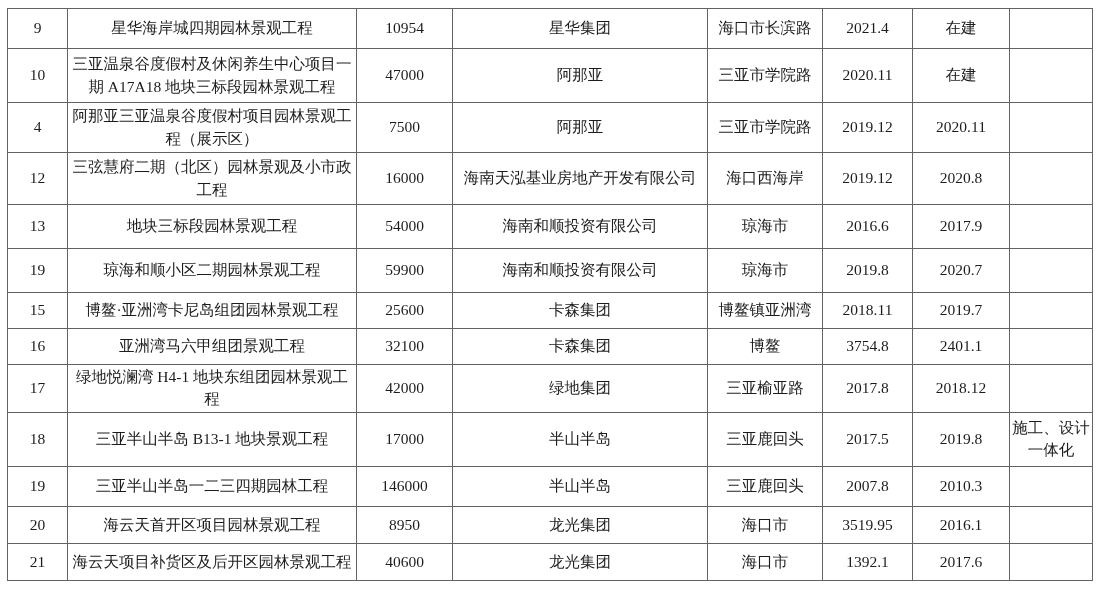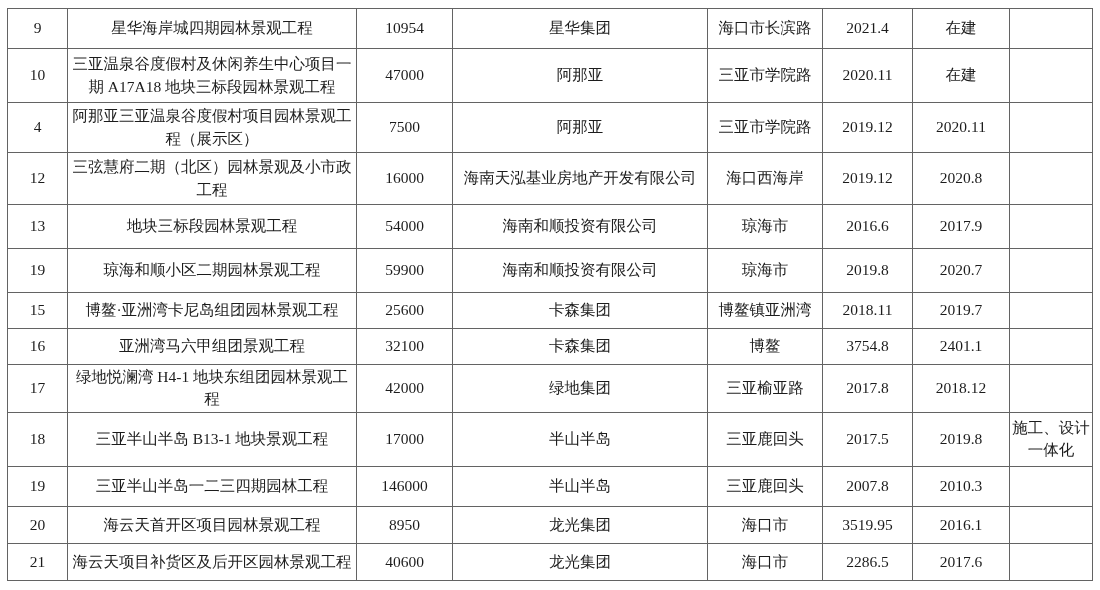--- a/index.html
+++ b/index.html
@@ -199,19 +199,19 @@
     <td class="cell-start">3519.95</td>
     <td class="cell-end">2016.1</td>
     <td class="cell-remark"></td>
   </tr>
         <tr>
     <td class="cell-no">21</td>
     <td class="cell-name">海云天项目补货区及后开区园林景观工程</td>
     <td class="cell-area">40600</td>
     <td class="cell-company">龙光集团</td>
     <td class="cell-location">海口市</td>
-    <td class="cell-start">2286.5</td>
+    <td class="cell-start">1392.1</td>
     <td class="cell-end">2017.6</td>
     <td class="cell-remark"></td>
   </tr>
       </tbody>
   </table>
 </div>
 
 </body></html>

